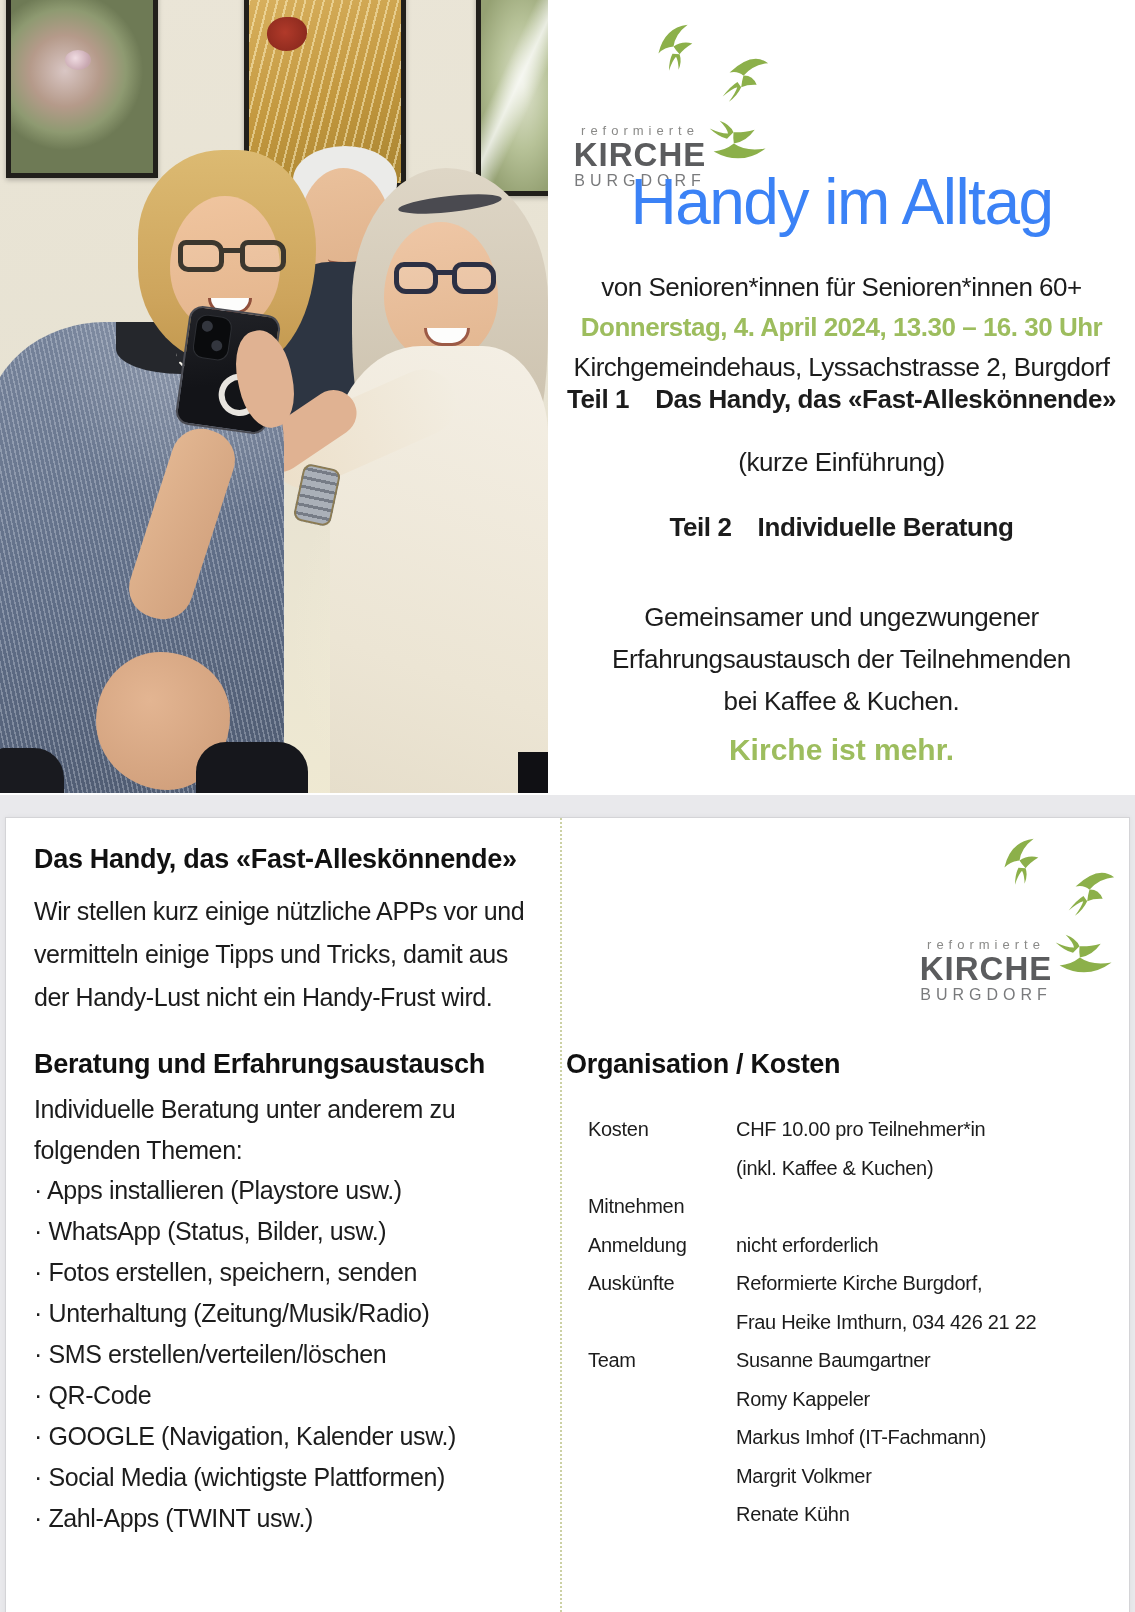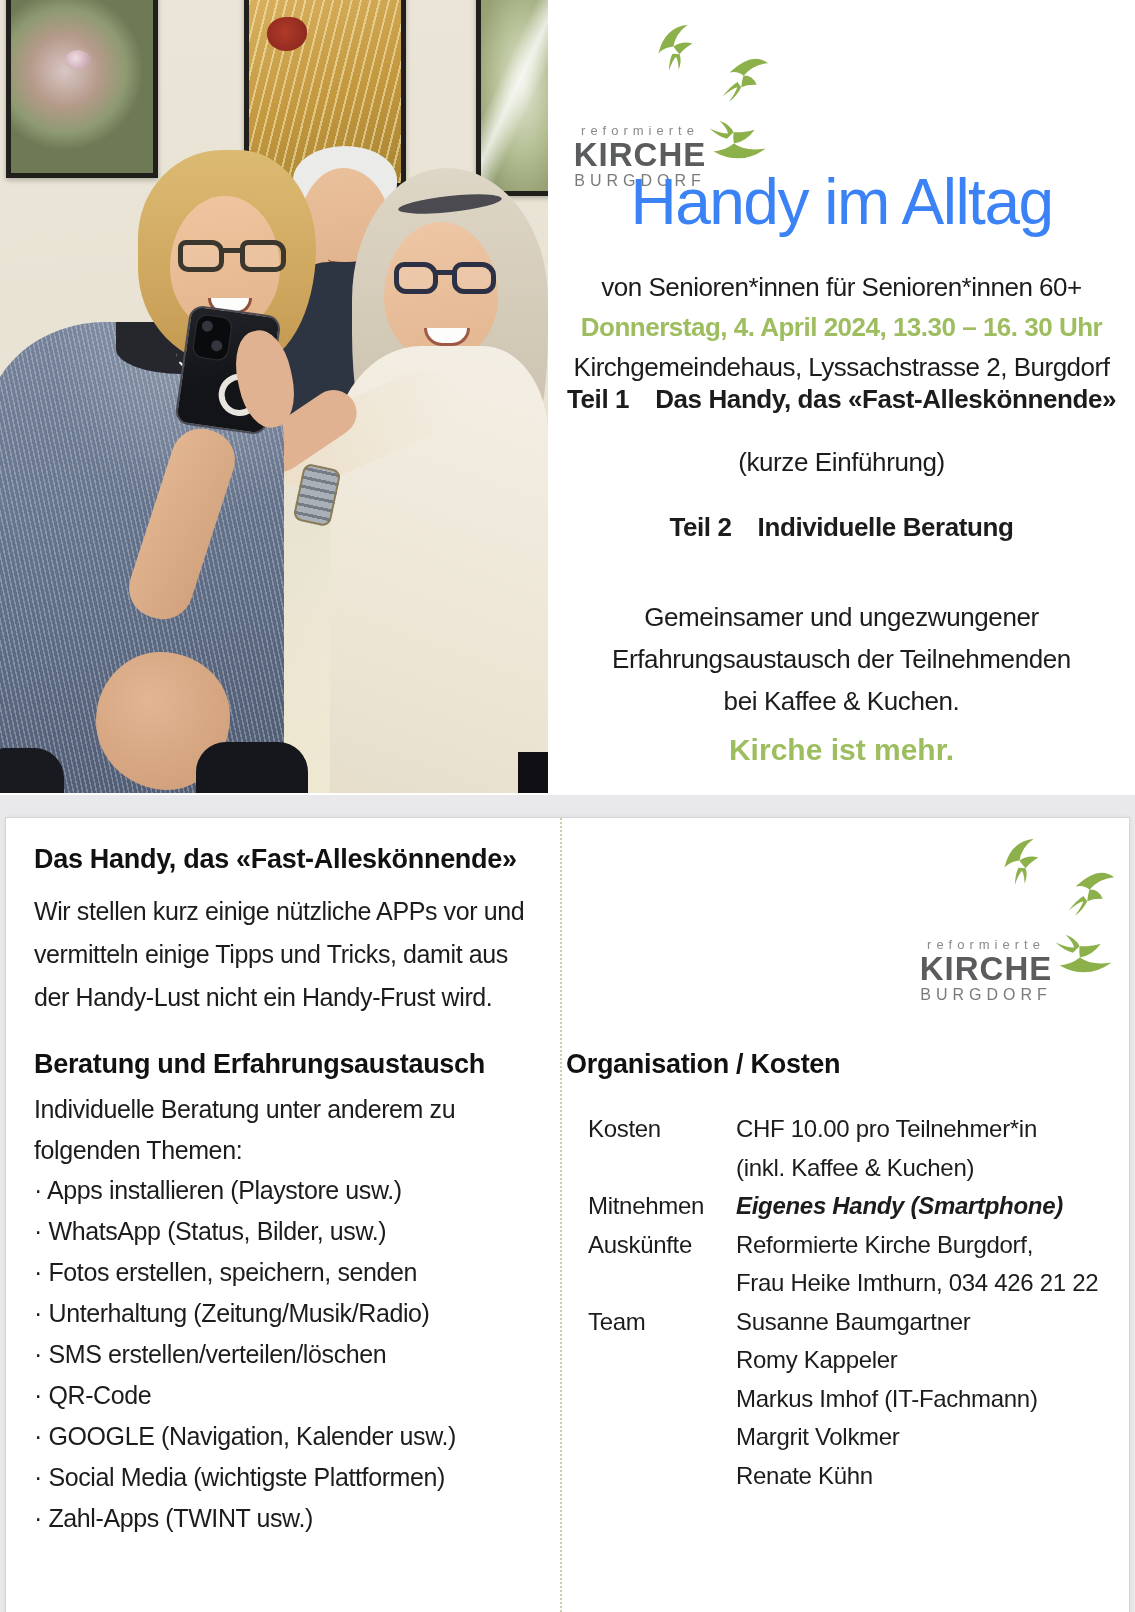--- a/index.html
+++ b/index.html
@@ -137,21 +137,21 @@
   .col-left{position:absolute;left:28px;top:0;width:525px;}
   .col-left>*{position:absolute;left:0;white-space:nowrap;}
   .h2x{font-size:27px;font-weight:700;letter-spacing:-.3px;color:#111;}
   .h-left1{top:26px;}
   .intro{top:72px;font-size:25px;letter-spacing:-.4px;line-height:43px;}
   .h-left2{top:231px;}
   .subintro{top:271px;font-size:25px;letter-spacing:-.4px;line-height:41px;}
   .topics{top:352px;font-size:25px;letter-spacing:-.4px;line-height:41px;}
 
   .h-right{position:absolute;left:560px;top:231px;white-space:nowrap;}
-  .org-rows{position:absolute;left:582px;top:292px;width:540px;font-size:24px;letter-spacing:-.3px;line-height:38.5px;}
+  .org-rows{position:absolute;left:582px;top:292px;width:540px;font-size:20px;letter-spacing:-.3px;line-height:38.5px;}
   .org-row{display:flex;}
   .org-label{width:148px;flex:none;}
   .org-value{flex:1;white-space:nowrap;}
   .org-value.em{font-weight:700;font-style:italic;}
 </style>
 </head>
 <body>
 
 <section class="page page1">
 
@@ -320,21 +320,24 @@
       <div class="org-row">
       <span class="org-label">Kosten</span>
       <span class="org-value">CHF 10.00 pro Teilnehmer*in</span>
     </div>
       <div class="org-row">
       <span class="org-label"></span>
       <span class="org-value">(inkl. Kaffee &amp; Kuchen)</span>
     </div>
       <div class="org-row">
       <span class="org-label">Mitnehmen</span>
-      <span class="org-value em">Eigenes Handy (Smartphone)</span>
+    </div>
+      <div class="org-row">
+      <span class="org-label">Anmeldung</span>
+      <span class="org-value">nicht erforderlich</span>
     </div>
       <div class="org-row">
       <span class="org-label">Auskünfte</span>
       <span class="org-value">Reformierte Kirche Burgdorf,</span>
     </div>
       <div class="org-row">
       <span class="org-label"></span>
       <span class="org-value">Frau Heike Imthurn, 034 426 21 22</span>
     </div>
       <div class="org-row">

